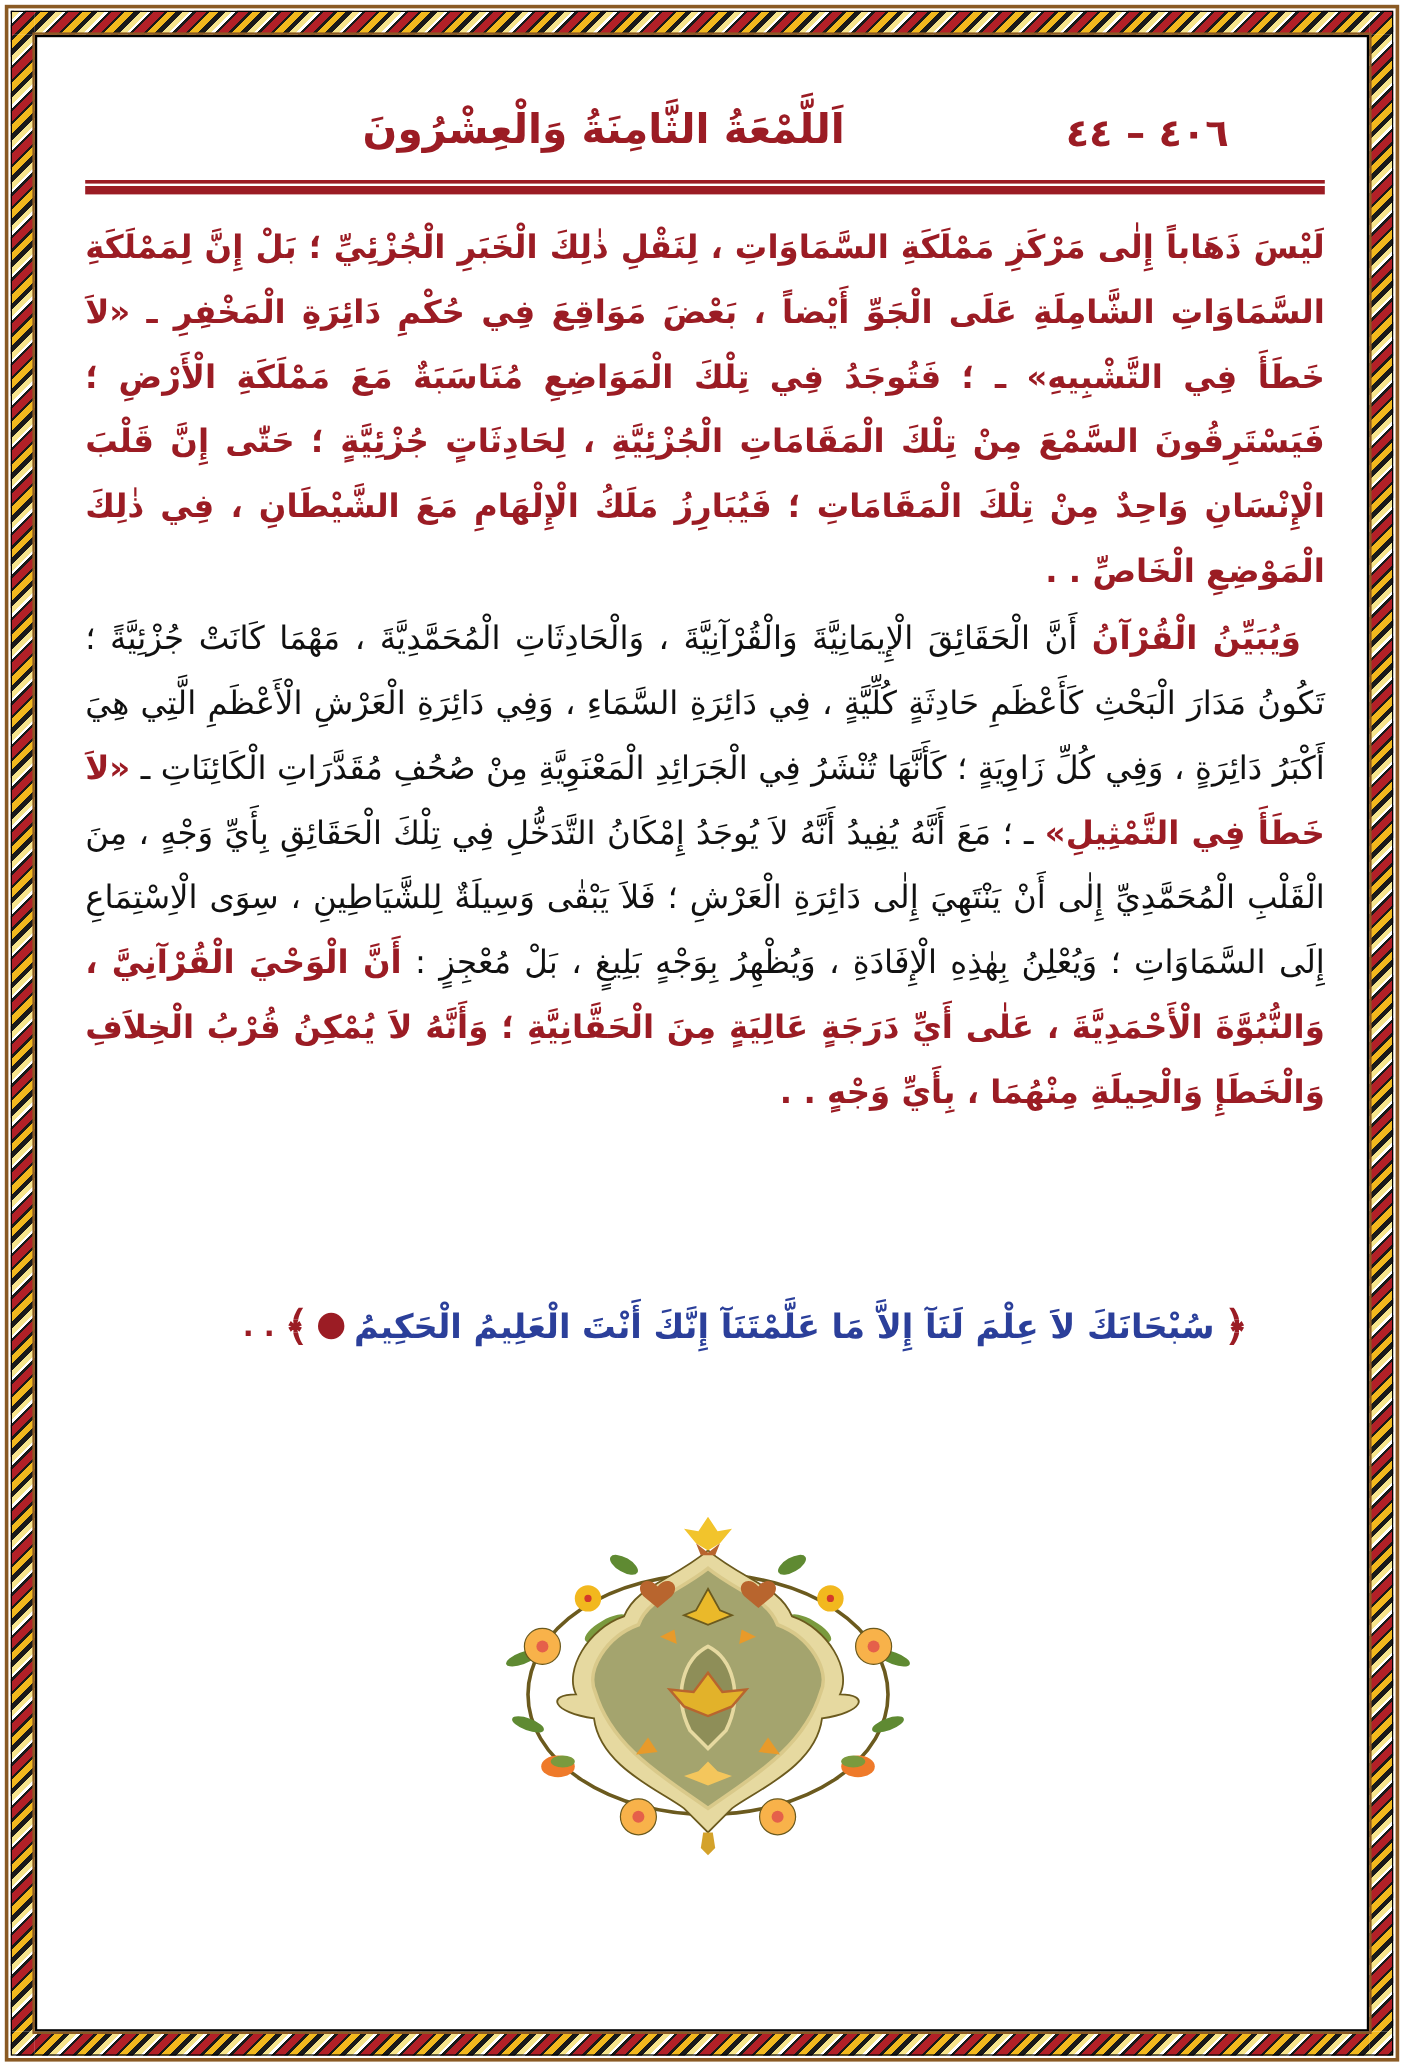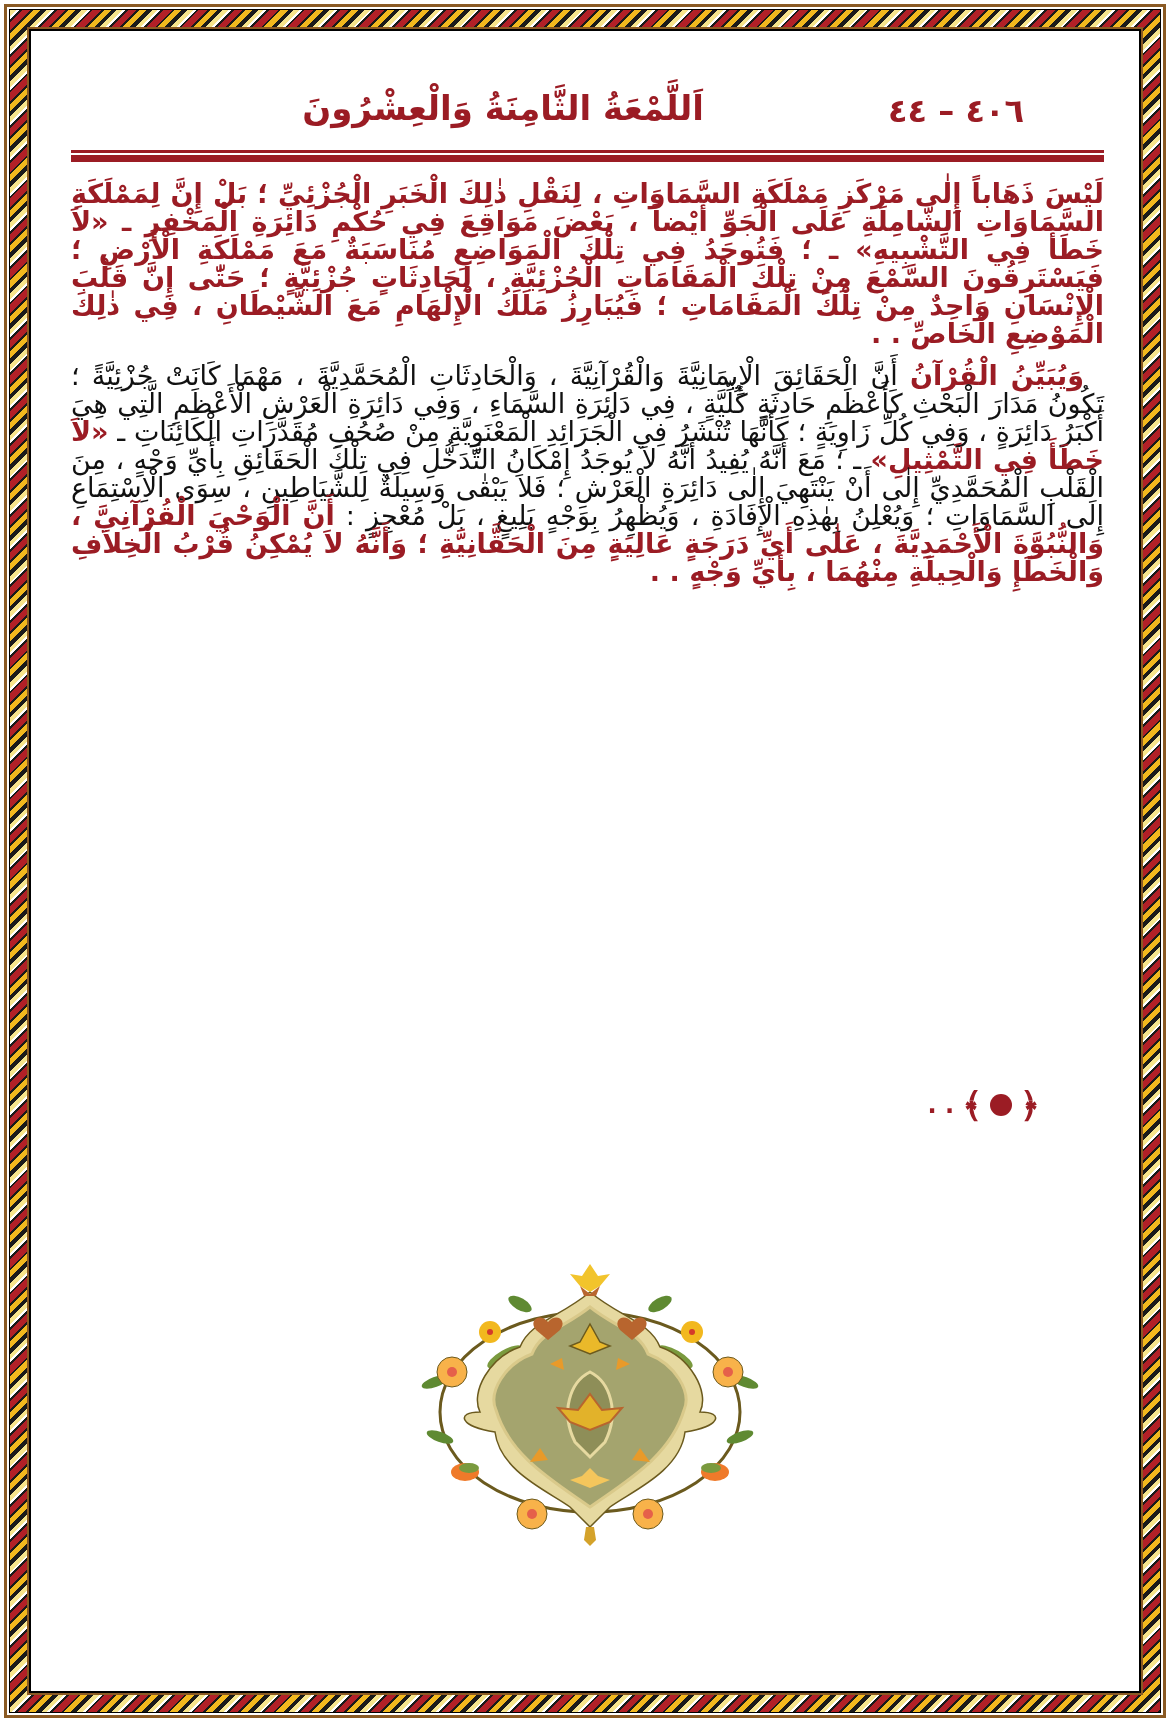--- a/index.html
+++ b/index.html
@@ -37,25 +37,25 @@
     position: absolute; right: 400px; top: -4px; color: #9b1c24;
     font-family: "DejaVu Sans", sans-serif; font-size: 34px; font-weight: bold; margin-left: 36px;
   }
   .rule-thin { position: absolute; left: 0; top: 58px; width: 1033px; height: 3px; background: #9b1c24; }
   .rule-thick { position: absolute; left: 0; top: 63px; width: 1033px; height: 7px; background: #9b1c24; }
 
   
   .body-text {
     position: absolute; left: 71px; top: 180px; width: 1033px;
     direction: rtl; text-align: justify; text-align-last: right;
-    font-family: "DejaVu Sans", sans-serif; font-size: 27px; line-height: 28px;
+    font-family: "DejaVu Sans", sans-serif; font-size: 27px; line-height: 54px;
   }
   .para { margin: 0; }
   .para-1 { color: #9b1c24; font-weight: bold; }
-  .para-2 { color: #111; margin-top: 14px; text-indent: 20px; }
+  .para-2 { color: #111; margin-top: 2px; text-indent: 20px; }
   .red { color: #9b1c24; font-weight: bold; }
 
   
   .verse {
     position: absolute; left: 140px; top: 1080px; width: 900px; height: 50px;
     direction: rtl; display: flex; align-items: center; justify-content: flex-start; gap: 8px;
     font-family: "DejaVu Sans", sans-serif;
   }
   .verse-bracket { color: #9b1c24; font-size: 34px; font-weight: bold; }
   .verse-text { color: #2b3f9a; font-size: 28px; font-weight: bold; }
@@ -80,20 +80,21 @@
   <div class="rule-thick"></div>
 </div>
 
 <div class="body-text">
   <p class="para para-1">لَيْسَ ذَهَاباً إِلٰى مَرْكَزِ مَمْلَكَةِ السَّمَاوَاتِ ، لِنَقْلِ ذٰلِكَ الْخَبَرِ الْجُزْئِيِّ ؛ بَلْ إِنَّ لِمَمْلَكَةِ السَّمَاوَاتِ الشَّامِلَةِ عَلَى الْجَوِّ أَيْضاً ، بَعْضَ مَوَاقِعَ فِي حُكْمِ دَائِرَةِ الْمَخْفِرِ ـ «لاَ خَطَأَ فِي التَّشْبِيهِ» ـ ؛ فَتُوجَدُ فِي تِلْكَ الْمَوَاضِعِ مُنَاسَبَةٌ مَعَ مَمْلَكَةِ الْأَرْضِ ؛ فَيَسْتَرِقُونَ السَّمْعَ مِنْ تِلْكَ الْمَقَامَاتِ الْجُزْئِيَّةِ ، لِحَادِثَاتٍ جُزْئِيَّةٍ ؛ حَتّٰى إِنَّ قَلْبَ الْإِنْسَانِ وَاحِدٌ مِنْ تِلْكَ الْمَقَامَاتِ ؛ فَيُبَارِزُ مَلَكُ الْإِلْهَامِ مَعَ الشَّيْطَانِ ، فِي ذٰلِكَ الْمَوْضِعِ الْخَاصِّ . .</p>
   <p class="para para-2"><span class="red">وَيُبَيِّنُ الْقُرْآنُ</span><span> أَنَّ الْحَقَائِقَ الْإِيمَانِيَّةَ وَالْقُرْآنِيَّةَ ، وَالْحَادِثَاتِ الْمُحَمَّدِيَّةَ ، مَهْمَا كَانَتْ جُزْئِيَّةً ؛ تَكُونُ مَدَارَ الْبَحْثِ كَأَعْظَمِ حَادِثَةٍ كُلِّيَّةٍ ، فِي دَائِرَةِ السَّمَاءِ ، وَفِي دَائِرَةِ الْعَرْشِ الْأَعْظَمِ الَّتِي هِيَ أَكْبَرُ دَائِرَةٍ ، وَفِي كُلِّ زَاوِيَةٍ ؛ كَأَنَّهَا تُنْشَرُ فِي الْجَرَائِدِ الْمَعْنَوِيَّةِ مِنْ صُحُفِ مُقَدَّرَاتِ الْكَائِنَاتِ ـ </span><span class="red">«لاَ خَطَأَ فِي التَّمْثِيلِ»</span><span> ـ ؛ مَعَ أَنَّهُ يُفِيدُ أَنَّهُ لاَ يُوجَدُ إِمْكَانُ التَّدَخُّلِ فِي تِلْكَ الْحَقَائِقِ بِأَيِّ وَجْهٍ ، مِنَ الْقَلْبِ الْمُحَمَّدِيِّ إِلٰى أَنْ يَنْتَهِيَ إِلٰى دَائِرَةِ الْعَرْشِ ؛ فَلاَ يَبْقٰى وَسِيلَةٌ لِلشَّيَاطِينِ ، سِوَى الْاِسْتِمَاعِ إِلَى السَّمَاوَاتِ ؛ وَيُعْلِنُ بِهٰذِهِ الْإِفَادَةِ ، وَيُظْهِرُ بِوَجْهٍ بَلِيغٍ ، بَلْ مُعْجِزٍ : </span><span class="red">أَنَّ الْوَحْيَ الْقُرْآنِيَّ ، وَالنُّبُوَّةَ الْأَحْمَدِيَّةَ ، عَلٰى أَيِّ دَرَجَةٍ عَالِيَةٍ مِنَ الْحَقَّانِيَّةِ ؛ وَأَنَّهُ لاَ يُمْكِنُ قُرْبُ الْخِلاَفِ وَالْخَطَإِ وَالْحِيلَةِ مِنْهُمَا ، بِأَيِّ وَجْهٍ . .</span></p>
 </div>
 
 <div class="verse">
   <span class="verse-bracket">﴿</span>
+  <span class="verse-text">سُبْحَانَكَ لاَ عِلْمَ لَنَآ إِلاَّ مَا عَلَّمْتَنَآ إِنَّكَ أَنْتَ الْعَلِيمُ الْحَكِيمُ</span>
   <span class="verse-stop"></span>
   <span class="verse-bracket">﴾</span>
   <span class="verse-dots">. .</span>
 </div>
 
 <div class="ornament">
   <svg width="360" height="285" viewBox="0 0 360 285">
 
     <ellipse cx="180" cy="150" rx="150" ry="100" fill="none" stroke="#6b5a1e" stroke-width="3"></ellipse>
 

